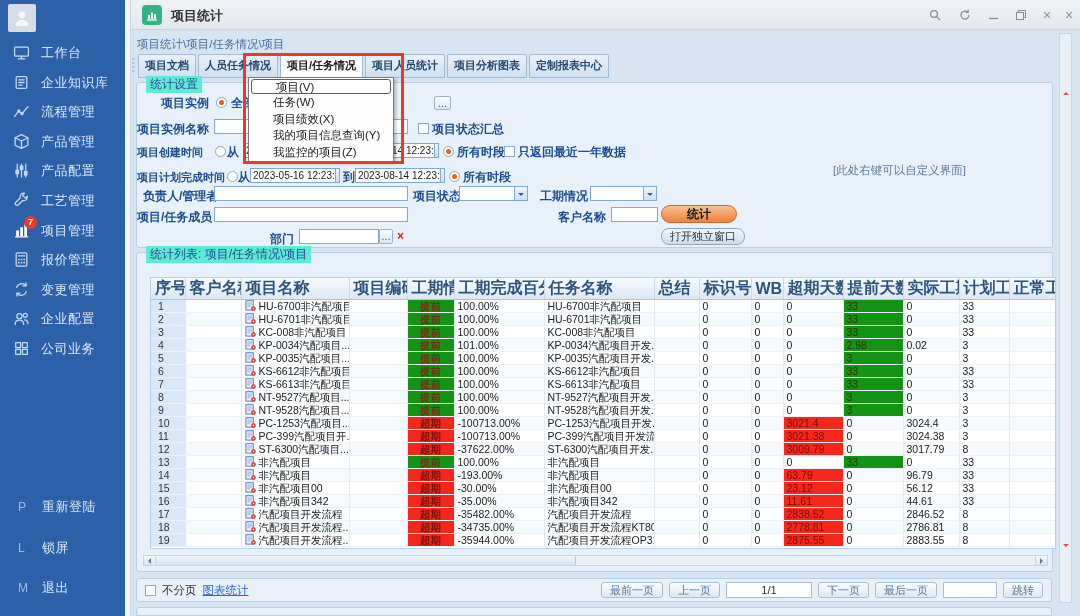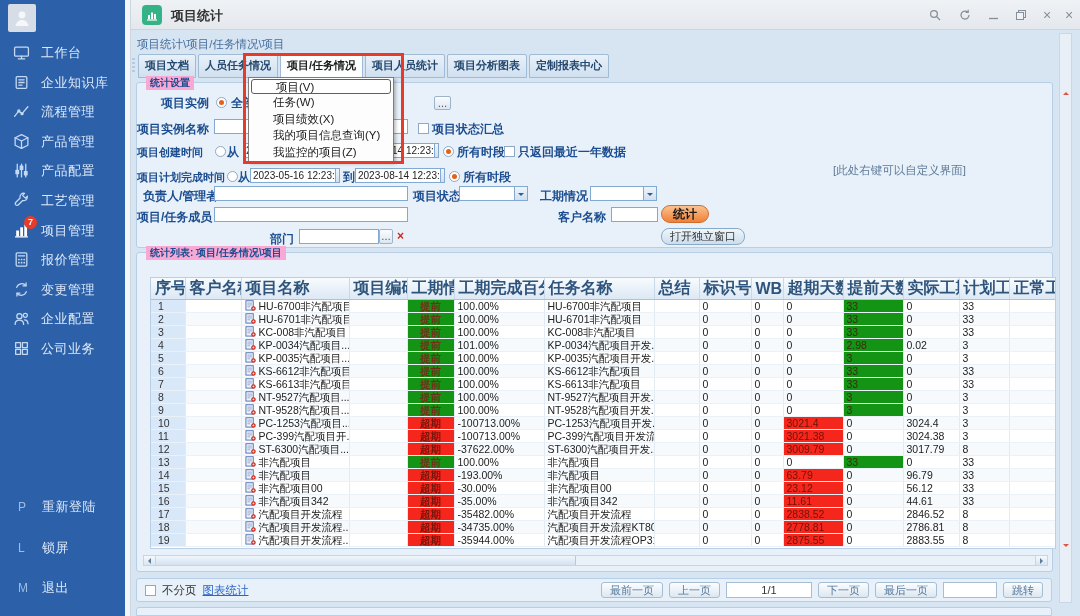--- a/index.html
+++ b/index.html
@@ -33,41 +33,41 @@
   
   .crumb{position:absolute;left:137px;top:37px;font-size:11.5px;color:#47709f;}
   .grip{position:absolute;left:132px;top:58px;width:3px;height:15px;
     background:repeating-linear-gradient(#b7c9dc 0 2px,transparent 2px 4px);}
   .tabbar{position:absolute;left:138px;top:54px;display:flex;gap:2px;}
   .tab{padding:3px 6px 4px;font-size:11px;font-weight:bold;color:#24486e;background:linear-gradient(#e9f1f9,#d0e0f0);
     border:1px solid #9fbbd6;border-radius:2px 2px 0 0;white-space:nowrap;}
   .tab.active{background:#fdfefe;color:#1c1c1c;}
   
   .gbox{position:absolute;background:#e8f1f9;border:1px solid #b7cfe6;border-radius:3px;}
-  .glegend{position:absolute;top:-7px;left:9px;background:#f9a8d4;padding:0 4px;font-size:10px;font-weight:bold;color:#1c4d90;white-space:nowrap;}
+  .glegend{position:absolute;top:-7px;left:9px;background:#5eead4;padding:0 4px;font-size:12px;font-weight:normal;color:#1c4d90;white-space:nowrap;}
   #settings{left:136px;top:82px;width:917px;height:166px;}
   #list{left:136px;top:252px;width:917px;height:320px;}
   
   .flab{position:absolute;font-size:12px;font-weight:bold;color:#1c4d90;white-space:nowrap;}
   .flab.sm{font-size:11px;}
   .hint{position:absolute;left:696px;top:80px;font-size:11.5px;color:#5f7a99;}
   .in{position:absolute;background:#fff;border:1px solid #82a9d2;height:15px;font-size:11px;padding:0 3px;color:#222;outline:none;
     font-family:"Liberation Sans","DejaVu Sans",sans-serif;}
   .combo{position:absolute;background:#fff;border:1px solid #82a9d2;height:15px;display:flex;align-items:center;
     font-size:10px;padding-left:2px;color:#222;white-space:nowrap;overflow:hidden;}
   .combo .dd{margin-left:auto;width:13px;align-self:stretch;background:linear-gradient(#eef5fc,#cfe0f0);
     border-left:1px solid #82a9d2;display:flex;align-items:center;justify-content:center;flex:0 0 13px;}
   .dd::after{content:'';border:3.5px solid transparent;border-top-color:#2d5f94;margin-top:4px;}
   .radio{position:absolute;width:11px;height:11px;border-radius:50%;background:#fff;border:1px solid #90a8c0;}
   .radio.on::after{content:'';position:absolute;left:2px;top:2px;width:5px;height:5px;border-radius:50%;background:#e2621b;}
   .cb{position:absolute;width:11px;height:11px;background:#fff;border:1px solid #8fa9c4;}
   .mbtn{position:absolute;background:linear-gradient(#fafcfe,#dde7f0);border:1px solid #9bb4cb;border-radius:2px;
     font-size:10px;color:#445;display:flex;align-items:center;justify-content:center;}
   .xbtn{position:absolute;color:#c92a1d;font-weight:bold;font-size:12px;}
-  .btn-stat{position:absolute;left:524px;top:122px;width:48px;height:18px;border-radius:9px;
+  .btn-stat{position:absolute;left:524px;top:122px;width:76px;height:18px;border-radius:9px;
     background:linear-gradient(#fcc190,#ee8138);border:1px solid #cf6d2f;color:#1a1a1a;font-weight:bold;font-size:12px;
     display:flex;align-items:center;justify-content:center;}
   .btn-win{position:absolute;left:524px;top:145px;width:84px;height:17px;border-radius:8px;
     background:linear-gradient(#f0f6fb,#ccdded);border:1px solid #89a9c9;color:#333;font-size:11px;
     display:flex;align-items:center;justify-content:center;}
   
   #table-wrap{position:absolute;left:13px;top:24px;width:906px;height:272px;overflow:hidden;background:#fff;border:1px solid #b9cfe6;}
   table.tbl{border-collapse:collapse;table-layout:fixed;width:910px;font-size:10.5px;}
   .tbl th{height:15px;background:linear-gradient(#f7fbfe,#dce8f4);border-right:1px solid #c9d9ea;border-bottom:1px solid #aac3dc;
     color:#2e547c;font-weight:bold;text-align:left;padding:0 4px;overflow:hidden;white-space:nowrap;font-size:16px;}

